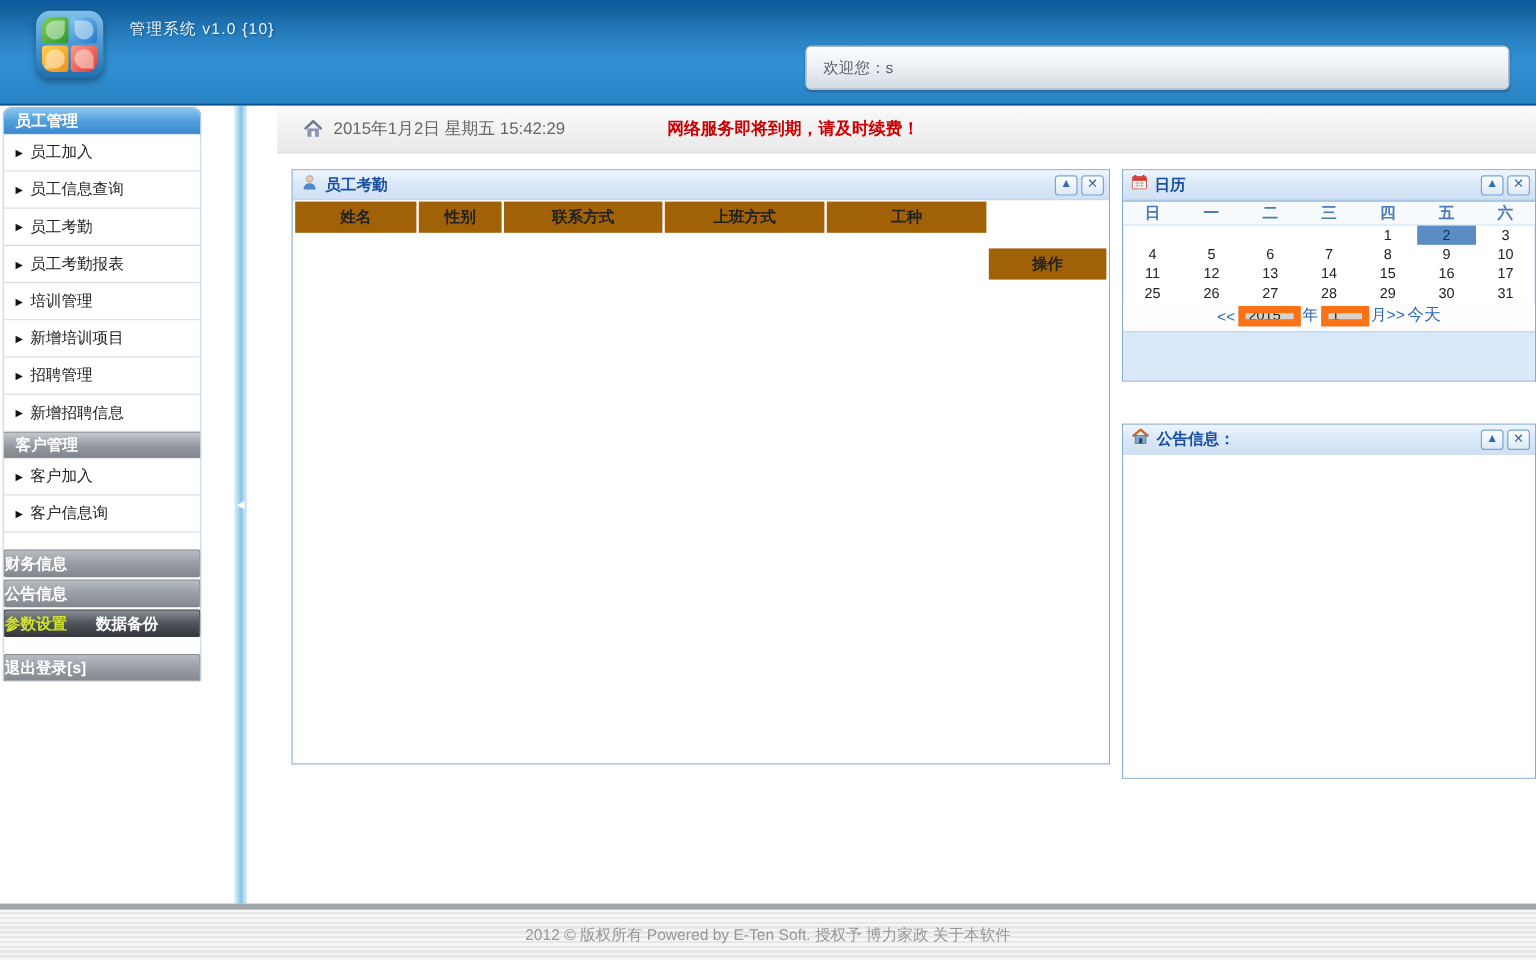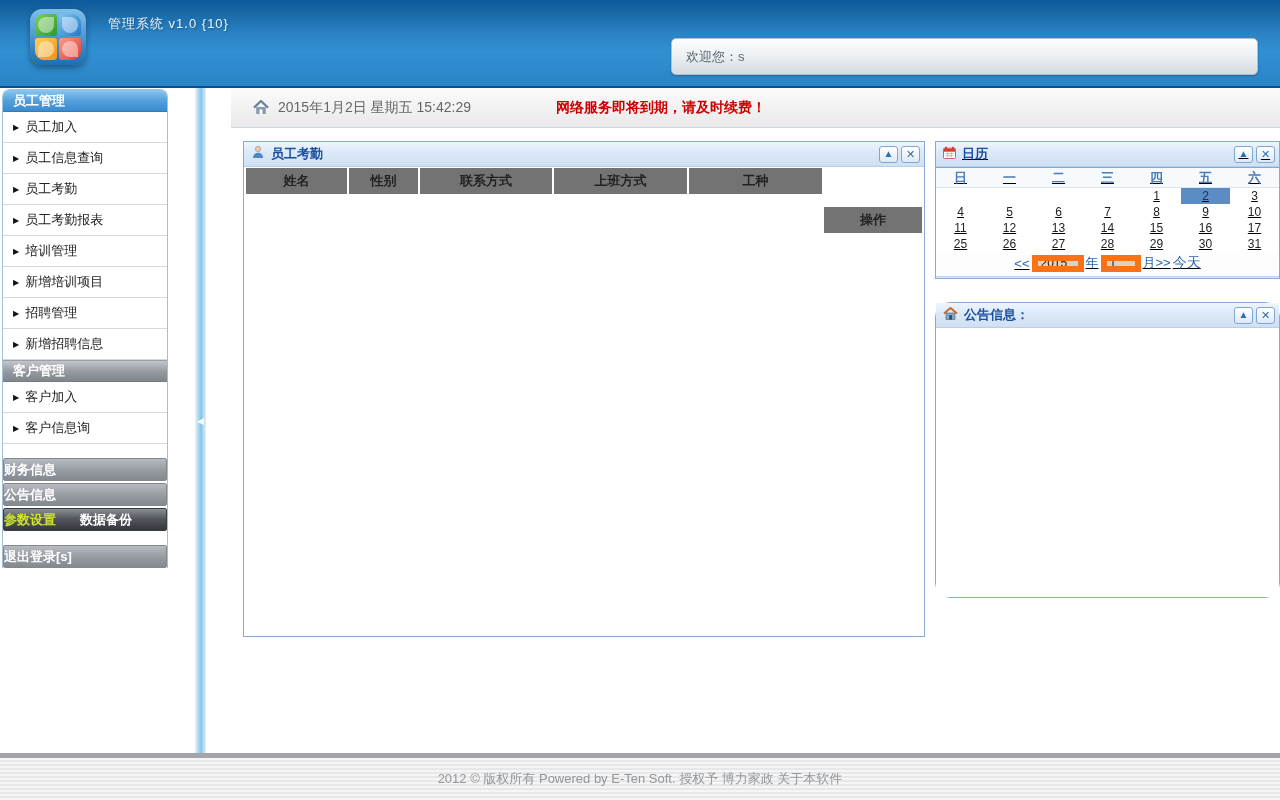--- a/index.html
+++ b/index.html
@@ -88,50 +88,50 @@
   .win-btn { width:19px; height:17px; margin-left:3px; cursor:pointer;
     border:1px solid #7fa7d2; border-radius:3px;
     background:linear-gradient(180deg,#ffffff,#dde9f6);
     color:#2f6cb0; font-size:10px; font-weight:bold;
     display:flex; align-items:center; justify-content:center; line-height:1; }
   .win-btn.close { font-size:11px; }
 
   
   .attendance-panel { width:702px; height:496px; }
   .thead { display:flex; gap:2px; padding:1px 2px; background:#fff; }
-  .thead .th { height:26px; background:#737373; display:flex; align-items:center; justify-content:center;
+  .thead .th { height:26px; background:#a16207; display:flex; align-items:center; justify-content:center;
     font-size:13px; font-weight:bold; color:#222; }
   .thead .th:nth-child(1){ flex:0 0 101px; }
   .thead .th:nth-child(2){ flex:0 0 69px; }
   .thead .th:nth-child(3){ flex:0 0 132px; }
   .thead .th:nth-child(4){ flex:0 0 133px; }
   .thead .th:nth-child(5){ flex:0 0 133px; }
   .thead .th:nth-child(6){ flex:1;margin-top:39px; }
   .tbody-empty { flex:1; background:#fff; }
 
   
   .right-col { width:345px; flex:0 0 345px; margin-left:10px; display:flex; flex-direction:column; }
-  .calendar-panel { height:138px;text-decoration:underline; }
+  .calendar-panel { height:177px; }
   .cal-dow-row { height:21px; flex:0 0 21px; display:flex; align-items:center;
     border-top:1px solid #7fa9d9; border-bottom:1px solid #d8e4f2; background:#f6fafd; }
   .cal-dow { flex:1; text-align:center; color:#4d7bb5; font-weight:bold; font-size:13px; }
   .cal-row { display:flex; height:16px; }
   .cal-cell { flex:1; text-align:center; font-size:12px; color:#222; line-height:16px; cursor:default; }
   .cal-cell.selected { background:#5b8cc4; color:#17315e; }
   .cal-nav { height:22px; flex:0 0 22px; display:flex; align-items:center; justify-content:center;
     color:#2c66b0; font-size:13px; background:#fdfdfe; gap:2px; }
   .cal-nav .nav-link { cursor:pointer; }
   .cal-input { height:17px; background:#d7d3cb; border:6px solid #f97316; font-size:12px;
     color:#222; padding-left:3px; font-family:"Liberation Sans",sans-serif; }
   .cal-input.year { width:52px; }
   .cal-input.month { width:40px; }
   .cal-today { font-size:14px; cursor:pointer; }
   .cal-footer { flex:1; background:#d9e9fa; border-top:1px solid #bcd4ee; margin-top:2px; }
 
-  .notice-panel { height:296px; margin-top:23px;border-radius:15px; }
+  .notice-panel { height:296px; margin-top:35px; }
   .notice-body { flex:1; background:#fff; }
 
   
   .footer { height:47px; flex:0 0 47px; border-top:5px solid #a2a6aa;
     background:repeating-linear-gradient(180deg,#f6f6f6 0px,#f6f6f6 2px,#e7e7e7 2px,#e7e7e7 4px);
     display:flex; align-items:center; justify-content:center;
     color:#92979c; font-size:13px; }
 </style>
 </head>
 <body>

